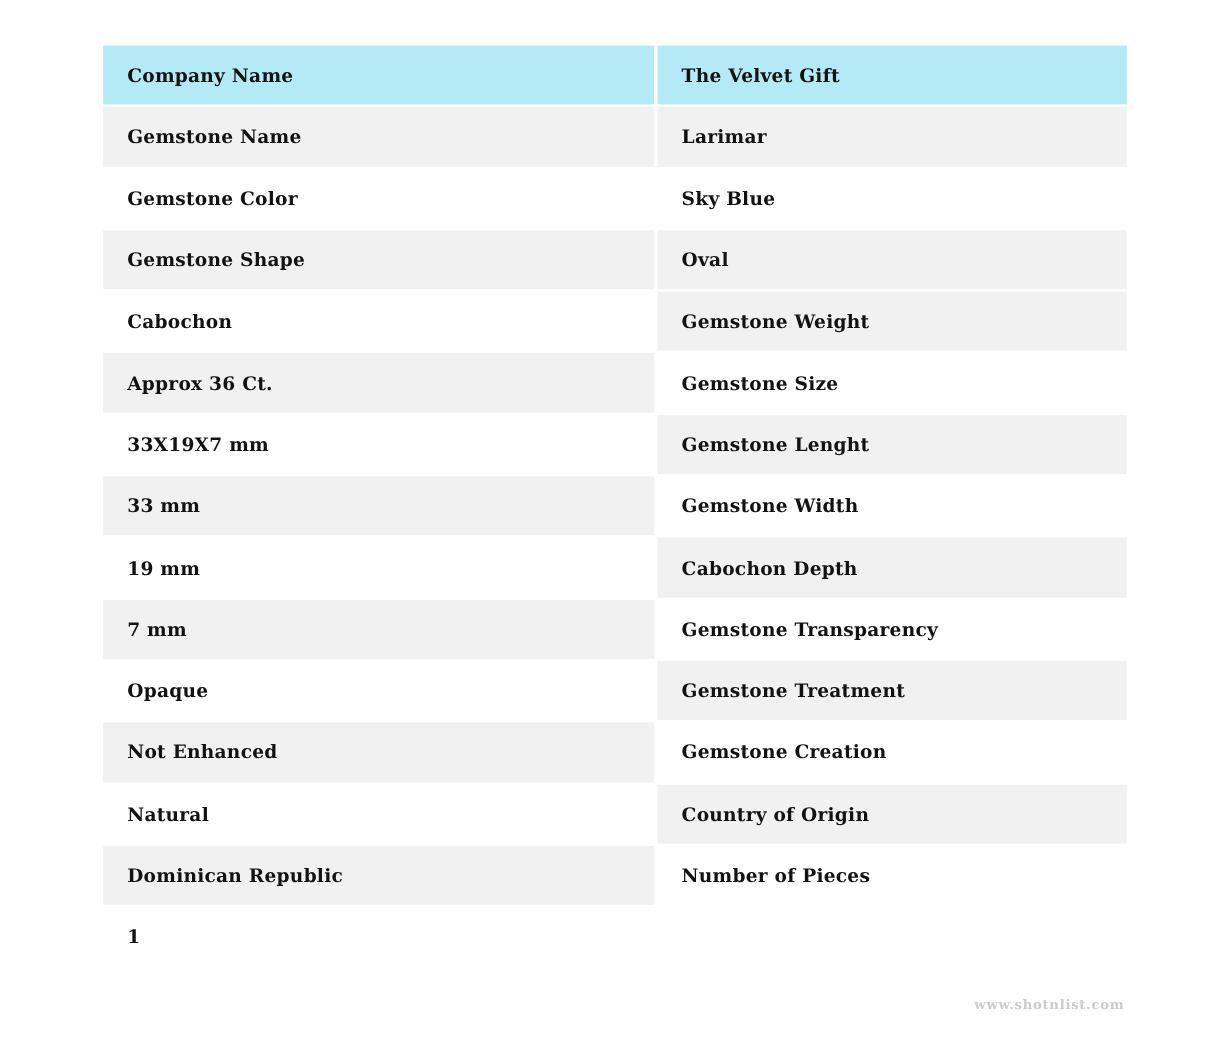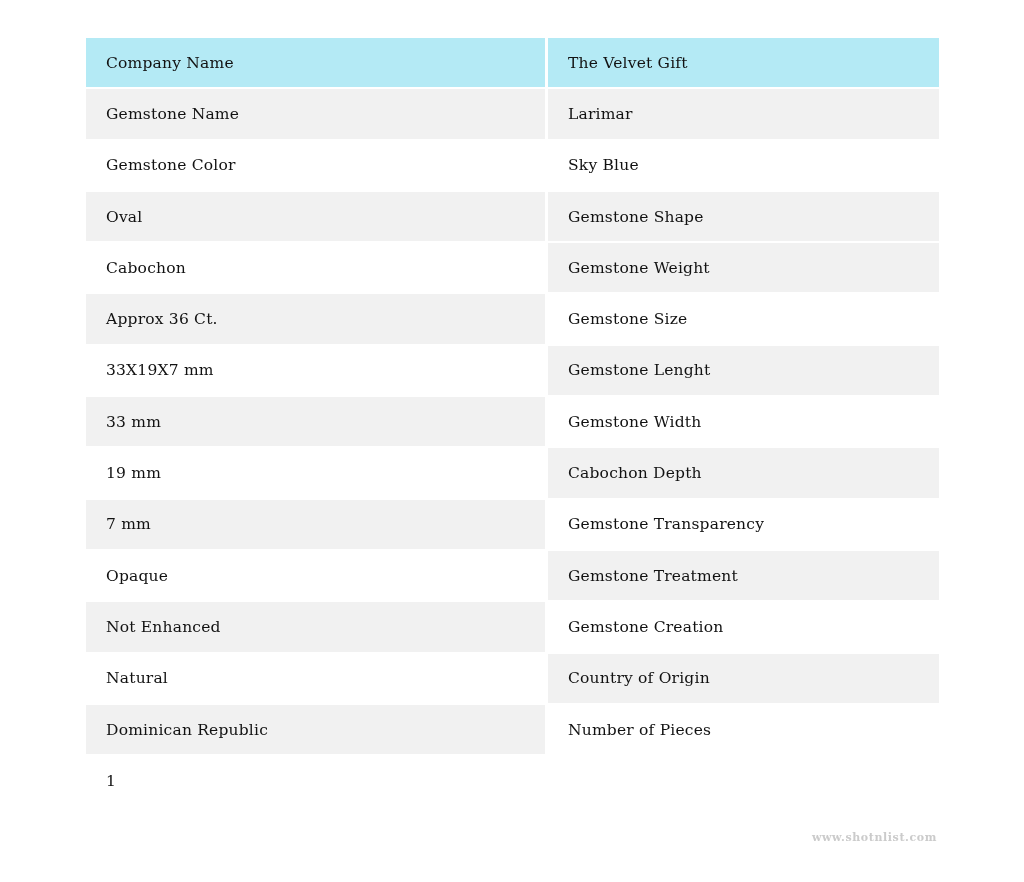--- a/index.html
+++ b/index.html
@@ -26,21 +26,21 @@
     display: grid;
     grid-template-columns: 459px 391px;
     column-gap: 3px;
     grid-auto-rows: 49.3px;
     row-gap: 2px;
   }
   .cell {
     display: flex;
     align-items: center;
     padding-left: 20px;
-    font-weight: normal;
+    font-weight: bold;
     font-size: 15.5px;
     letter-spacing: 0.2px;
     color: var(--text);
     white-space: nowrap;
     overflow: hidden;
   }
   .cell.hl     { background: var(--hl); }
   .cell.stripe { background: var(--stripe); text-align: center; }
   .cell.plain  { background: var(--plain); }
   .watermark {
@@ -59,22 +59,22 @@
 <div class="spec-table">
   <div class="cell hl">Company Name</div>
   <div class="cell hl">The Velvet Gift</div>
 
   <div class="cell stripe">Gemstone Name</div>
   <div class="cell stripe">Larimar</div>
 
   <div class="cell plain">Gemstone Color</div>
   <div class="cell plain">Sky Blue</div>
 
+  <div class="cell stripe">Gemstone Shape</div>
   <div class="cell stripe">Oval</div>
-  <div class="cell stripe">Gemstone Shape</div>
 
   <div class="cell plain">Cabochon</div>
 
   <div class="cell stripe">Gemstone Weight</div>
   <div class="cell stripe">Approx 36 Ct.</div>
 
   <div class="cell plain">Gemstone Size</div>
   <div class="cell plain">33X19X7 mm</div>
 
   <div class="cell stripe">Gemstone Lenght</div>

